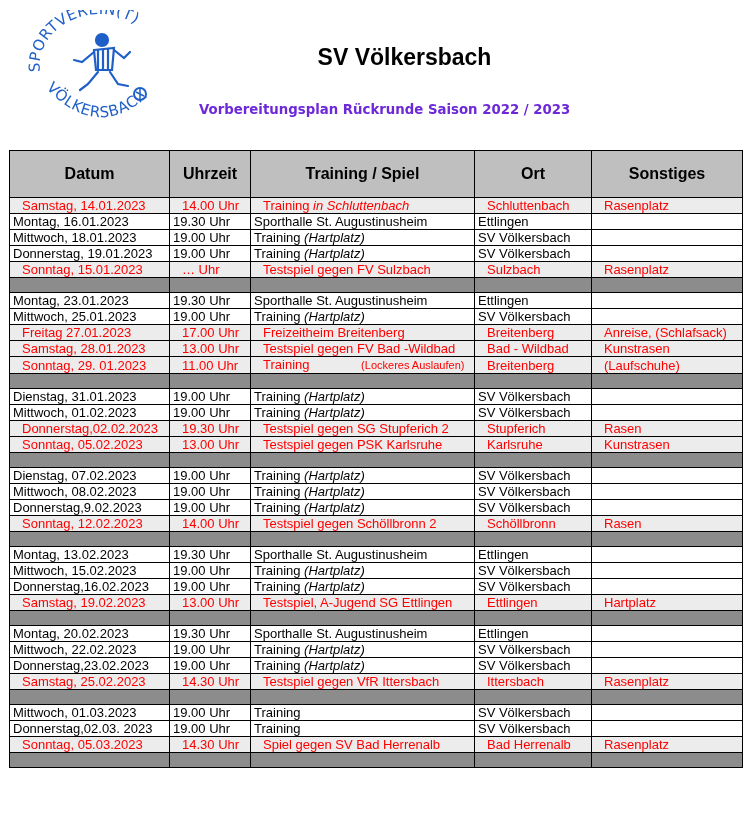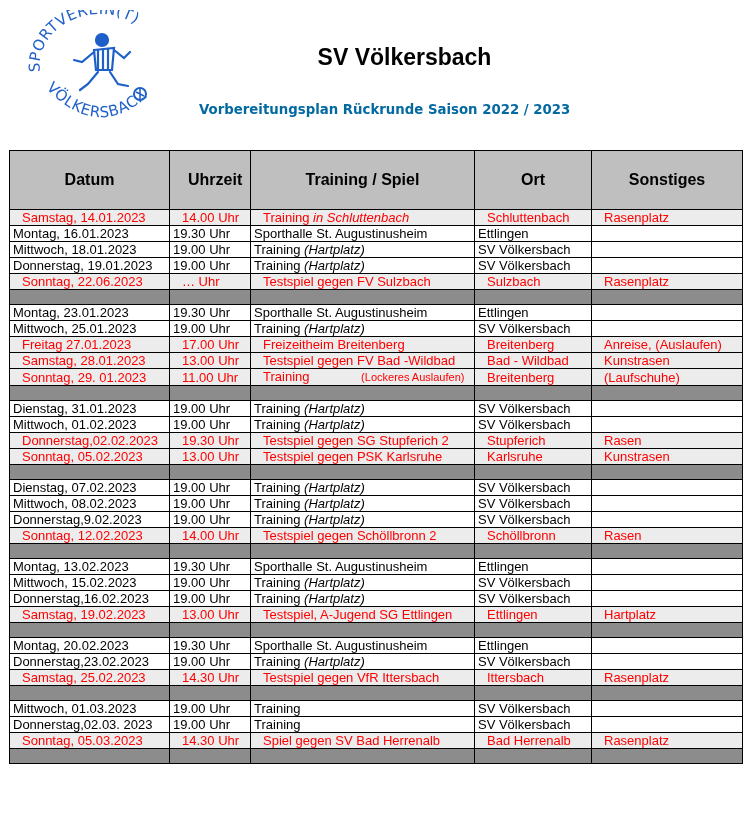--- a/index.html
+++ b/index.html
@@ -1,23 +1,23 @@
 <!DOCTYPE html>
 <html><head>
 <meta charset="utf-8">
 <style>
   html, body { margin:0; padding:0; background:#ffffff; }
   body { width:749px; height:818px; position:relative; overflow:hidden; font-family:"Liberation Sans", sans-serif; }
   .logo { position:absolute; left:22px; top:10px; width:155px; height:125px; }
   .title { position:absolute; left:0; width:100%; top:44px; text-align:center; font-family:"Liberation Sans", sans-serif; font-weight:bold; font-size:23px; color:#000; padding-left:60px; box-sizing:border-box; }
   .title span { display:inline-block; margin-left:0; }
-  .subtitle { position:absolute; left:199px; top:102px; font-family:"DejaVu Sans", sans-serif; font-weight:bold; font-size:13.3px; color:#0369a1; }
+  .subtitle { position:absolute; left:199px; top:102px; font-family:"DejaVu Sans", sans-serif; font-weight:bold; font-size:13.3px; color:#6d28d9; }
   table.plan { position:absolute; left:9px; top:150px; border-collapse:collapse; table-layout:fixed; width:733px; }
   table.plan td, table.plan th { border:1px solid #000; padding:0 0 0 3px; height:15.4px; line-height:15px; font-size:13px; white-space:nowrap; overflow:hidden; font-weight:normal; text-align:left; box-sizing:border-box; }
-  table.plan th { background:#bfbfbf; font-weight:bold; font-size:16px; height:22px; line-height:22px; text-align:center; padding:18px; }
+  table.plan th { background:#bfbfbf; font-weight:bold; font-size:16px; height:22px; line-height:22px; text-align:center; padding:12px; }
   td.c-time { padding-left:10px; }
   tr.red td { background:#ececec; color:#ff0000;padding-left:12px; }
   tr.sep td { background:#8c8c8c; height:15px; }
   td .small { font-size:11px; font-style:normal;margin-left:48px; }
   td .it { font-style:italic; font-size:13px; }
 </style>
 </head>
 <body>
 
 <div class="logo">
@@ -90,21 +90,21 @@
         <td><span></span></td>
       </tr>
       <tr class="normal">
         <td><span>Donnerstag, 19.01.2023</span></td>
         <td class="c-time"><span>19.00 Uhr</span></td>
         <td><span>Training </span><span class="it">(Hartplatz)</span></td>
         <td><span>SV Völkersbach</span></td>
         <td><span></span></td>
       </tr>
       <tr class="red">
-        <td><span>Sonntag, 22.06.2023</span></td>
+        <td><span>Sonntag, 15.01.2023</span></td>
         <td class="c-time"><span>… Uhr</span></td>
         <td><span>Testspiel gegen FV Sulzbach</span></td>
         <td><span>Sulzbach</span></td>
         <td><span>Rasenplatz</span></td>
       </tr>
       <tr class="sep">
         <td></td>
         <td></td>
         <td></td>
         <td></td>
@@ -122,21 +122,21 @@
         <td class="c-time"><span>19.00 Uhr</span></td>
         <td><span>Training </span><span class="it">(Hartplatz)</span></td>
         <td><span>SV Völkersbach</span></td>
         <td><span></span></td>
       </tr>
       <tr class="red">
         <td><span>Freitag 27.01.2023</span></td>
         <td class="c-time"><span>17.00 Uhr</span></td>
         <td><span>Freizeitheim Breitenberg</span></td>
         <td><span>Breitenberg</span></td>
-        <td><span>Anreise, (Auslaufen)</span></td>
+        <td><span>Anreise, (Schlafsack)</span></td>
       </tr>
       <tr class="red">
         <td><span>Samstag, 28.01.2023</span></td>
         <td class="c-time"><span>13.00 Uhr</span></td>
         <td><span>Testspiel gegen FV Bad -Wildbad</span></td>
         <td><span>Bad - Wildbad</span></td>
         <td><span>Kunstrasen</span></td>
       </tr>
       <tr class="red">
         <td><span>Sonntag, 29. 01.2023</span></td>
@@ -258,20 +258,27 @@
         <td></td>
       </tr>
       <tr class="normal">
         <td><span>Montag, 20.02.2023</span></td>
         <td class="c-time"><span>19.30 Uhr</span></td>
         <td><span>Sporthalle St. Augustinusheim</span></td>
         <td><span>Ettlingen</span></td>
         <td><span></span></td>
       </tr>
       <tr class="normal">
+        <td><span>Mittwoch, 22.02.2023</span></td>
+        <td class="c-time"><span>19.00 Uhr</span></td>
+        <td><span>Training </span><span class="it">(Hartplatz)</span></td>
+        <td><span>SV Völkersbach</span></td>
+        <td><span></span></td>
+      </tr>
+      <tr class="normal">
         <td><span>Donnerstag,23.02.2023</span></td>
         <td class="c-time"><span>19.00 Uhr</span></td>
         <td><span>Training </span><span class="it">(Hartplatz)</span></td>
         <td><span>SV Völkersbach</span></td>
         <td><span></span></td>
       </tr>
       <tr class="red">
         <td><span>Samstag, 25.02.2023</span></td>
         <td class="c-time"><span>14.30 Uhr</span></td>
         <td><span> Testspiel  gegen VfR Ittersbach</span></td>

